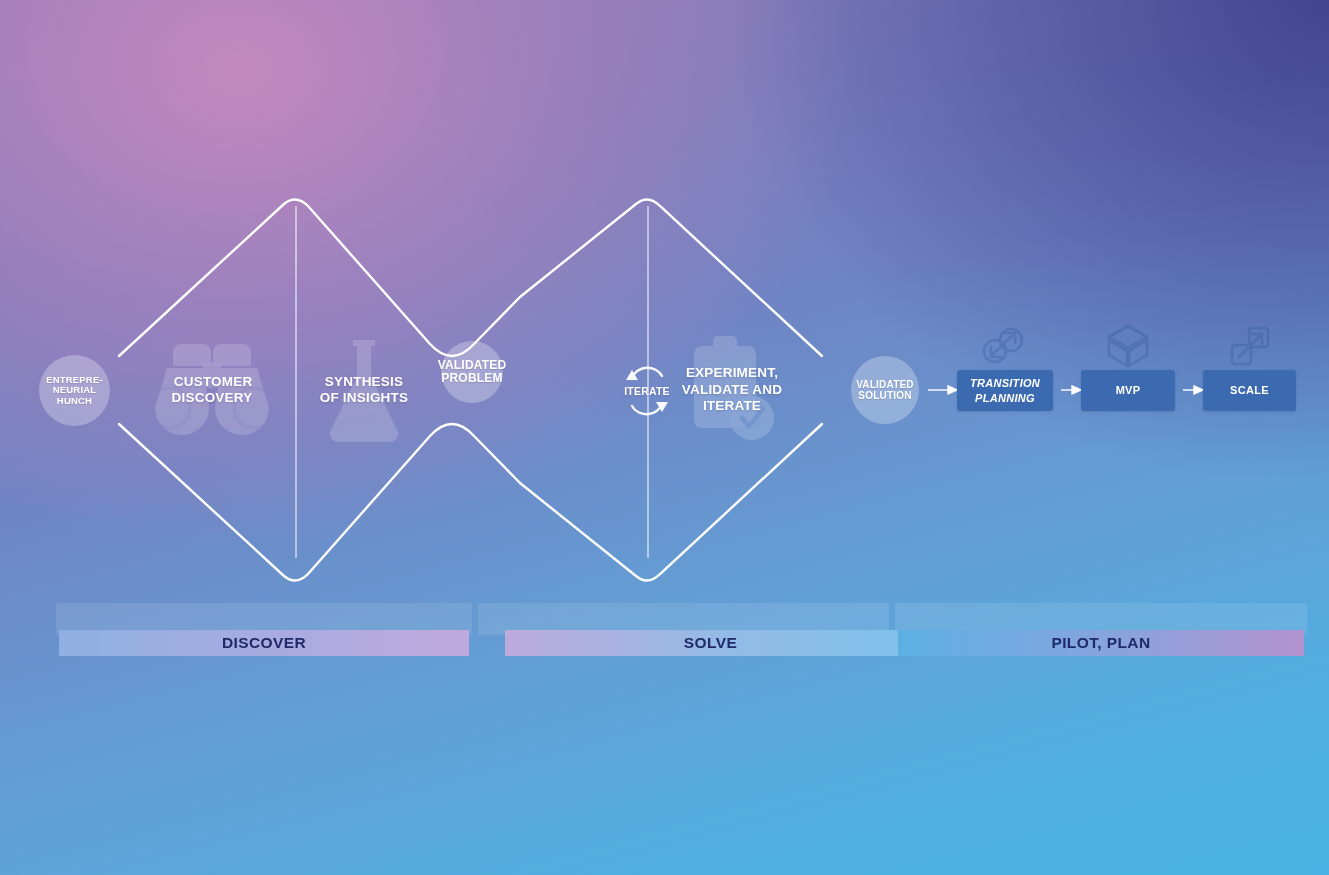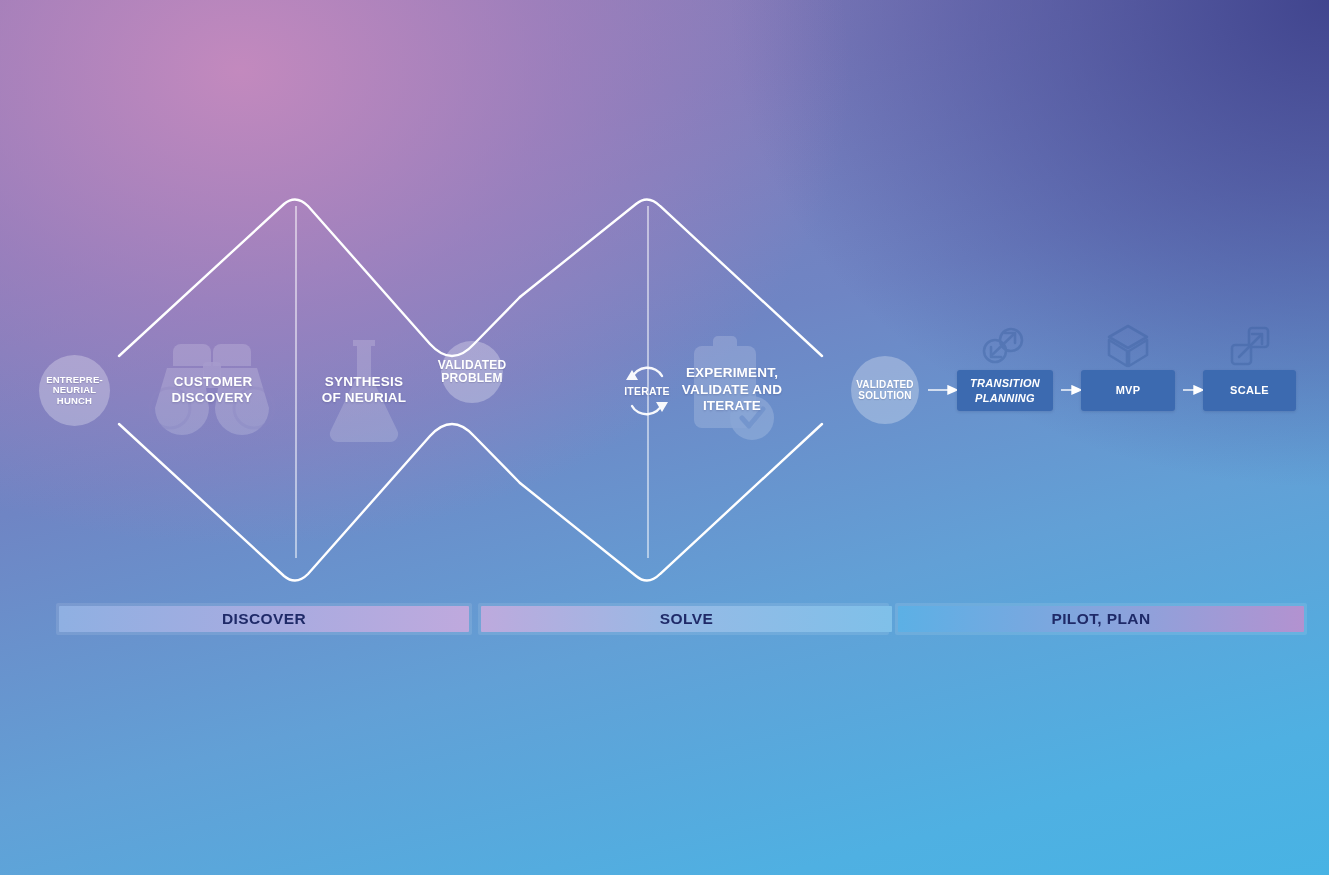--- a/index.html
+++ b/index.html
@@ -108,27 +108,28 @@
   
   .phase-bar {
     position: absolute;
     height: 26px;
     display: flex; align-items: center; justify-content: center;
     color: #1f2a68;
     font-weight: bold;
     font-size: 15.5px;
     letter-spacing: 0.4px;
     border-radius: 1px;
+    margin-top: 24px;
   }
   #bar-discover {
     left: 59px; top: 606px; width: 410px;
     background: linear-gradient(90deg, #8fb0e2 0%, #a9abe0 55%, #bfa9dd 100%);
   }
   #bar-solve {
-    left: 481px; top: 606px; width: 411px;
+    left: 505px; top: 606px; width: 411px;
     background: linear-gradient(90deg, #bdaadd 0%, #92bbe6 55%, #7fc0e9 100%);
   }
   #bar-pilot {
     left: 898px; top: 606px; width: 406px;
     background: linear-gradient(90deg, #5cb0e5 0%, #8aa3dc 55%, #b392d0 100%);
   }
 
   
   .phase-frame {
     position: absolute;
@@ -210,21 +211,21 @@
 
   <div class="stage" id="stage-synthesis">
     <span class="ghost-icon">
       <svg width="110" height="108" viewBox="0 0 110 108">
         <g fill="#ffffff" opacity="0.85">
           <path d="M44 4 h22 v6 h-4 v30 l26 54 a8 8 0 0 1 -7 12 h-52 a8 8 0 0 1 -7 -12 l26 -54 v-30 h-4 z"></path>
         </g>
       </svg>
     </span>
     <span class="label">SYNTHESIS
-OF NEURIAL</span>
+OF INSIGHTS</span>
   </div>
 
 
   <div class="stage" id="stage-iterate">
     <span class="ghost-icon" style="opacity:0.95;">
       <svg width="46" height="78" viewBox="0 0 46 78">
         <g fill="none" stroke="#ffffff" stroke-width="2.4" stroke-linecap="round">
           <path d="M8 26 A16 14 0 0 1 38 24"></path>
           <path d="M38 52 A16 14 0 0 1 8 54"></path>
         </g>

